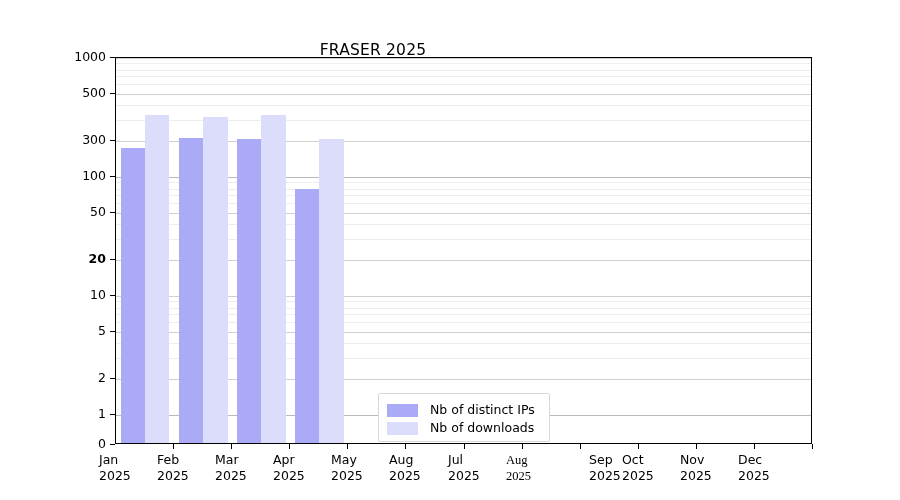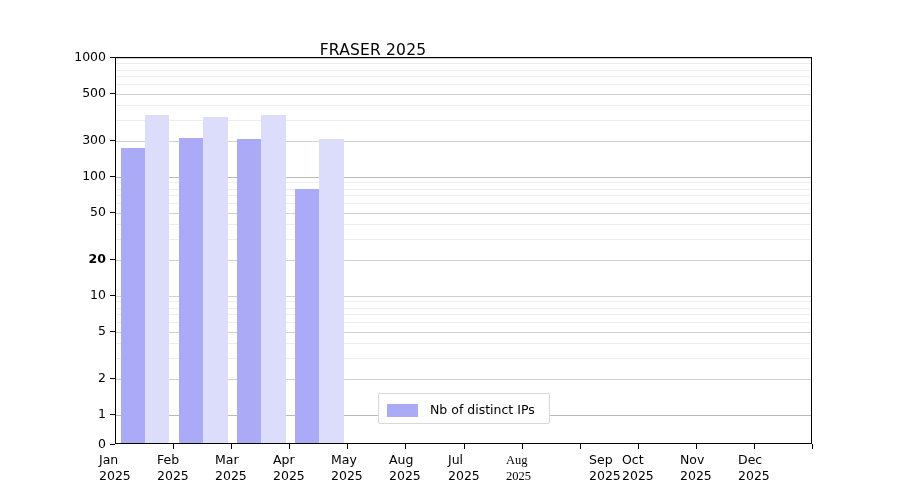--- a/index.html
+++ b/index.html
@@ -186,15 +186,19 @@
         <div>Dec</div>
         <div>2025</div>
       </div>
     </div>
 
   <div id="legend">
       <div class="legend-row">
         <span class="legend-swatch ips"></span>
         <span class="legend-text">Nb of distinct IPs</span>
       </div>
+      <div class="legend-row">
+        <span class="legend-swatch dls"></span>
+        <span class="legend-text">Nb of downloads</span>
+      </div>
     </div>
 
 </div>
 
 </body></html>

